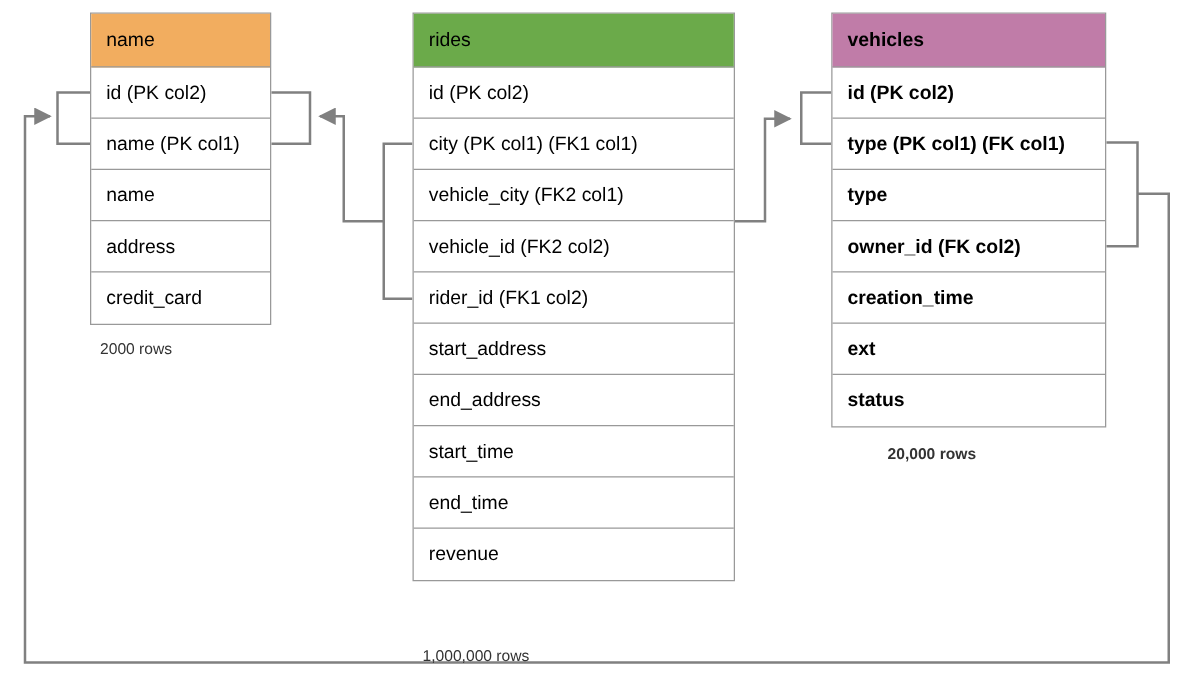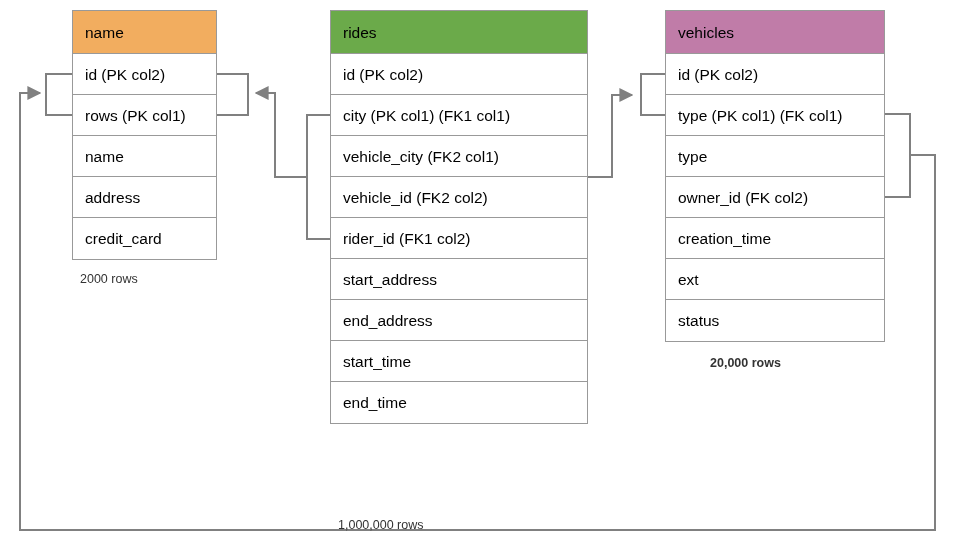--- a/index.html
+++ b/index.html
@@ -96,42 +96,43 @@
 
         <path d="M 72 74 L 46 74 L 46 115 L 72 115"></path>
       </g>
 
     </g>
   </svg>
 
   <div class="entity" style="left:72px; top:10px; width:145px;">
     <div class="entity-header" style="background:#F2AD5F;">name</div>
     <div class="entity-field">id (PK col2)</div>
-    <div class="entity-field">rows (PK col1)</div>
+    <div class="entity-field">name (PK col1)</div>
     <div class="entity-field">name</div>
     <div class="entity-field">address</div>
     <div class="entity-field">credit_card</div>
   </div>
   <div class="rowcount" style="left:80px; top:272px;">2000 rows</div>
 
   <div class="entity" style="left:330px; top:10px; width:258px;">
     <div class="entity-header" style="background:#6BAA4A;">rides</div>
     <div class="entity-field">id (PK col2)</div>
     <div class="entity-field">city (PK col1) (FK1 col1)</div>
     <div class="entity-field">vehicle_city (FK2 col1)</div>
     <div class="entity-field">vehicle_id (FK2 col2)</div>
     <div class="entity-field">rider_id (FK1 col2)</div>
     <div class="entity-field">start_address</div>
     <div class="entity-field">end_address</div>
     <div class="entity-field">start_time</div>
     <div class="entity-field">end_time</div>
+    <div class="entity-field">revenue</div>
   </div>
   <div class="rowcount" style="left:338px; top:482px;margin-top:36px;">1,000,000 rows</div>
 
-  <div class="entity" style="left:665px; top:10px; width:220px;">
+  <div class="entity" style="left:665px; top:10px; width:220px;font-weight:bold;">
     <div class="entity-header" style="background:#C07CA8;">vehicles</div>
     <div class="entity-field">id (PK col2)</div>
     <div class="entity-field">type (PK col1) (FK col1)</div>
     <div class="entity-field">type</div>
     <div class="entity-field">owner_id (FK col2)</div>
     <div class="entity-field">creation_time</div>
     <div class="entity-field">ext</div>
     <div class="entity-field">status</div>
   </div>
   <div class="rowcount" style="left:710px; top:356px;font-weight:bold;">20,000 rows</div>

